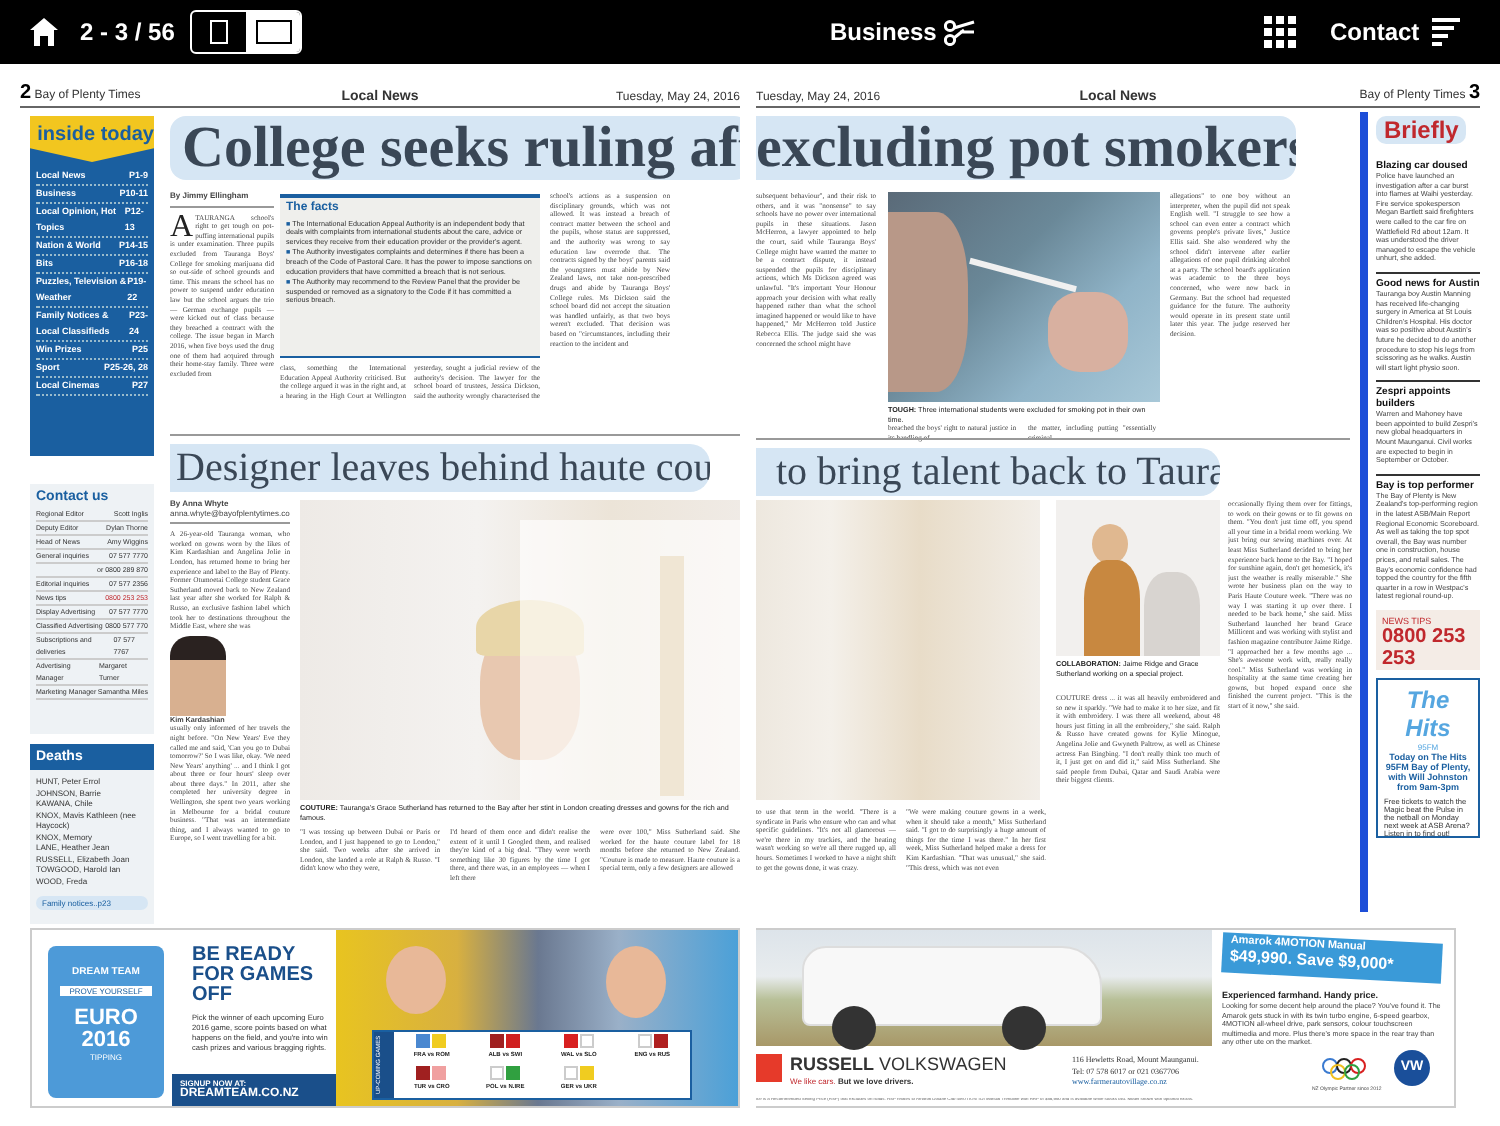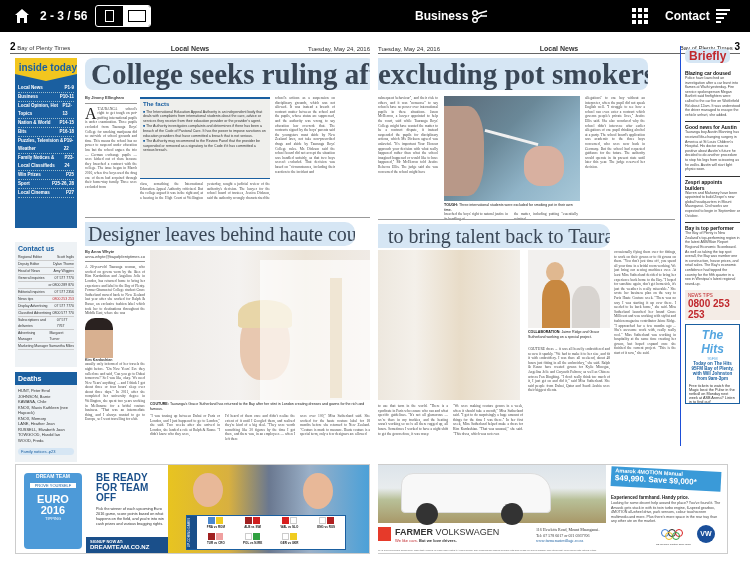--- a/index.html
+++ b/index.html
@@ -46,21 +46,21 @@
 .col{position:absolute;font-size:3.6px;line-height:4.6px;color:#444;font-family:"Liberation Serif",serif;overflow:hidden;text-align:justify}
 .byline{font-family:"Liberation Sans",sans-serif;font-size:4px;font-weight:bold;border-bottom:0.5px solid #999;margin-bottom:3px;padding-bottom:2px}
 .dropcap{font-size:16px;float:left;line-height:13px;margin-right:1px;color:#222}
 .facts{position:absolute;left:130px;top:65px;width:130px;height:82px;background:#efefec;border-top:2px solid #1a5fa0;border-bottom:1px solid #1a5fa0;padding:3px;font-size:3.6px;line-height:4.6px;color:#333}
 .facts h5{color:#1a5fa0;font-size:6px;margin-bottom:3px}
 .facts p{margin-bottom:1px}
 .facts p::before{content:"■ ";color:#1a5fa0}
 .photo{position:absolute;overflow:hidden}
 .caption{position:absolute;font-size:3.6px;line-height:4.6px;color:#222}
 .caption b{font-weight:bold}
-.briefly{position:absolute;left:302px;top:14px;width:60px;height:400px;border-left:1px solid #1d4ed8;padding-left:4px}
+.briefly{position:absolute;left:302px;top:24px;width:60px;height:400px;border-left:4px solid #1d4ed8;padding-left:4px}
 .briefly .bt{display:inline-block;background:#d6e6f4;color:#c0282d;font-weight:bold;font-size:12px;padding:0 4px;border-radius:5px}
 .briefly h6{font-size:5px;color:#111;margin-top:4px;border-top:0.5px solid #333;padding-top:2px}
 .briefly h6.first{border-top:none}
 .briefly p{font-size:3.6px;line-height:4.6px;color:#444}
 .newstips{margin-top:4px;background:#f4ece6;height:30px;position:relative;padding:3px}
 .newstips .lbl{font-size:4.5px;color:#c0282d}
 .newstips .ph{font-size:10px;color:#c0282d;font-weight:bold;font-family:"Liberation Sans Narrow","Liberation Sans",sans-serif}
 .hits{margin-top:4px;border:1px solid #1a5fa0;height:80px;padding:3px;text-align:center}
 .hits .logo{font-size:12px;font-weight:bold;color:#55a6e0;font-style:italic}
 .hits .t1{font-size:4.5px;color:#1a5fa0;font-weight:bold}
@@ -272,27 +272,27 @@
       <div style="position:absolute;left:180px;top:28px;width:12px;height:120px;background:#f0e6d4"></div>
     </div>
     <div class="caption" style="left:140px;top:370px;width:222px">
       <b>COUTURE:</b> <span>Tauranga's Grace Sutherland has returned to the Bay after her stint in London creating dresses and gowns for the rich and famous.</span>
     </div>
     <div class="col" style="left:140px;top:382px;width:70px;height:45px">"I was tossing up between Dubai or Paris or London, and I just happened to go to London," she said. Two weeks after she arrived in London, she landed a role at Ralph &amp; Russo. "I didn't know who they were,</div>
     <div class="col" style="left:215px;top:382px;width:70px;height:45px">I'd heard of them once and didn't realise the extent of it until I Googled them, and realised they're kind of a big deal. "They were worth something like 30 figures by the time I got there, and there was, in an employees — when I left there</div>
     <div class="col" style="left:290px;top:382px;width:70px;height:45px">were over 100," Miss Sutherland said. She worked for the haute couture label for 18 months before she returned to New Zealand. "Couture is made to measure. Haute couture is a special term, only a few designers are allowed</div>
 
     <div class="ad" style="left:5px;top:432px;width:355px;height:90px;border:1px solid #ccc;background:#fff">
-      <div style="position:absolute;left:8px;top:8px;width:58px;height:76px;background:#4d9ad8;border-radius:4px;color:#fff;text-align:center;">
+      <div style="position:absolute;left:8px;top:8px;width:58px;height:76px;background:#4d9ad8;border-radius:4px;color:#fff;text-align:center;padding-top:10px">
         <div style="font-size:5px;font-weight:bold">DREAM TEAM</div>
         <div style="font-size:4px;background:#fff;color:#1a5fa0;margin:4px 6px">PROVE YOURSELF</div>
         <div style="font-size:11px;font-weight:bold;line-height:11px;margin-top:6px;width:40px;margin-left:auto;margin-right:auto">EURO 2016</div>
         <div style="font-size:4px">TIPPING</div>
       </div>
-      <div style="position:absolute;left:80px;top:8px;width:70px;font-size:10px;font-weight:bold;color:#1a4f8a;line-height:10px">BE READY FOR TEAM OFF</div>
+      <div style="position:absolute;left:80px;top:8px;width:70px;font-size:10px;font-weight:bold;color:#1a4f8a;line-height:10px">BE READY FOR GAMES OFF</div>
       <div style="position:absolute;left:80px;top:42px;width:68px;font-size:3.8px;line-height:5px;color:#333">Pick the winner of each upcoming Euro 2016 game, score points based on what happens on the field, and you're into win cash prizes and various bragging rights.</div>
       <div style="position:absolute;left:70px;top:72px;width:83px;height:16px;background:#1a4f8a;color:#fff;padding:2px 4px">
         <div style="font-size:4px;font-weight:bold">SIGNUP NOW AT:</div>
         <div style="font-size:6px;font-weight:bold">DREAMTEAM.CO.NZ</div>
       </div>
       <div style="position:absolute;left:152px;top:0;width:202px;height:90px;background:linear-gradient(90deg,#e8c420 0%,#d8b040 30%,#6a7890 50%,#9ab0c8 70%,#4aa0d8 100%)">
         <div style="position:absolute;left:25px;top:8px;width:30px;height:34px;background:#e8b898;border-radius:50%"></div>
         <div style="position:absolute;left:135px;top:8px;width:30px;height:36px;background:#e8b898;border-radius:50%"></div>
       </div>
       <div style="position:absolute;left:170px;top:50px;width:160px;height:35px;background:#fff;border:1px solid #1a5fa0;display:flex">
@@ -379,21 +379,21 @@
         <div style="position:absolute;left:45px;top:38px;width:22px;height:22px;background:#333;border-radius:50%"></div>
         <div style="position:absolute;left:130px;top:38px;width:22px;height:22px;background:#333;border-radius:50%"></div>
       </div>
       <div style="position:absolute;left:240px;top:4px;width:110px;height:20px;background:#3a9ad8;color:#fff;font-weight:bold;transform:rotate(3deg);padding:1px 4px">
         <div style="font-size:5.5px">Amarok 4MOTION Manual</div>
         <div style="font-size:8px">$49,990. Save $9,000*</div>
       </div>
       <div style="position:absolute;left:240px;top:30px;width:112px;font-size:4.5px;font-weight:bold;color:#222">Experienced farmhand. Handy price.</div>
       <div style="position:absolute;left:240px;top:36px;width:112px;font-size:3.6px;line-height:4.6px;color:#444">Looking for some decent help around the place? You've found it. The Amarok gets stuck in with its twin turbo engine, 6-speed gearbox, 4MOTION all-wheel drive, park sensors, colour touchscreen multimedia and more. Plus there's more space in the rear tray than any other ute on the market.</div>
       <div style="position:absolute;left:6px;top:62px;width:14px;height:14px;background:#e63a2a"></div>
-      <div style="position:absolute;left:24px;top:62px;font-size:9px;color:#333"><b>FARMER</b> <span>VOLKSWAGEN</span></div>
+      <div style="position:absolute;left:24px;top:62px;font-size:9px;color:#333"><b>RUSSELL</b> <span>VOLKSWAGEN</span></div>
       <div style="position:absolute;left:24px;top:73px;font-size:4px;color:#c0282d"><span>We like cars.</span> <b style="color:#333">But we love drivers.</b></div>
       <div style="position:absolute;left:165px;top:62px;width:90px;font-family:'Liberation Serif',serif;font-size:4px;line-height:5.5px;color:#333">
         <div>116 Hewletts Road, Mount Maunganui.</div>
         <div>Tel: 07 578 6017 or 021 0367706</div>
         <div style="color:#1a5fa0">www.farmerautovillage.co.nz</div>
       </div>
       <div style="position:absolute;left:290px;top:64px;width:30px;height:10px">
         <span style="position:absolute;left:0;top:0;width:8px;height:8px;border:1px solid #3a7ad0;border-radius:50%"></span>
         <span style="position:absolute;left:7px;top:0;width:8px;height:8px;border:1px solid #222;border-radius:50%"></span>
         <span style="position:absolute;left:14px;top:0;width:8px;height:8px;border:1px solid #d82020;border-radius:50%"></span>

